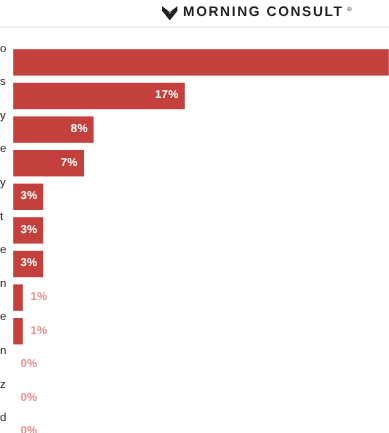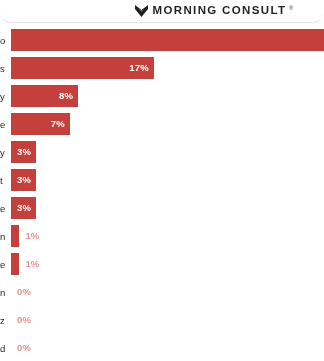--- a/index.html
+++ b/index.html
@@ -18,21 +18,20 @@
   
   .header {
     height: 23px;
     display: flex;
     align-items: center;
     justify-content: flex-end;
     padding-right: 31px;
     box-sizing: border-box;
     border-bottom: 1px solid #e6e6e6;
     background: #ffffff;
-    border-radius: 11px;
   }
   .brand {
     display: flex;
     align-items: center;
     gap: 5px;
   }
   .brand-mark {
     width: 13px;
     height: 12px;
     display: block;
@@ -80,21 +79,21 @@
     box-sizing: border-box;
     font-size: 9.5px;
     color: #231f20;
     white-space: nowrap;
     overflow: hidden;
     direction: rtl;
   }
   .bar-wrap {
     position: absolute;
     left: 11px;
-    top: 0;
+    top: 12px;
     height: 22px;
     display: flex;
     align-items: center;
   }
   .bar {
     height: 22px;
     background: #c4403c;
     display: flex;
     align-items: center;
     justify-content: flex-end;

